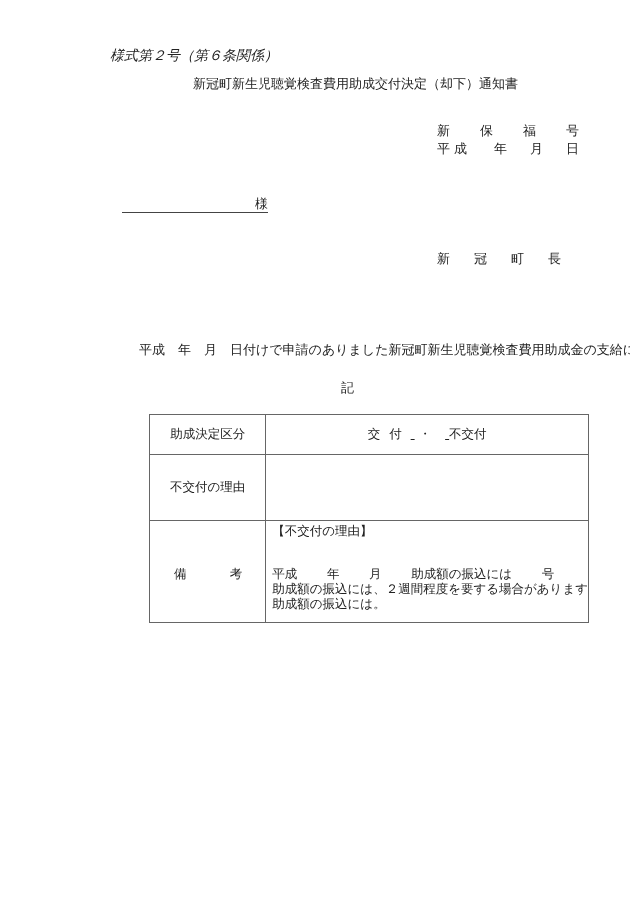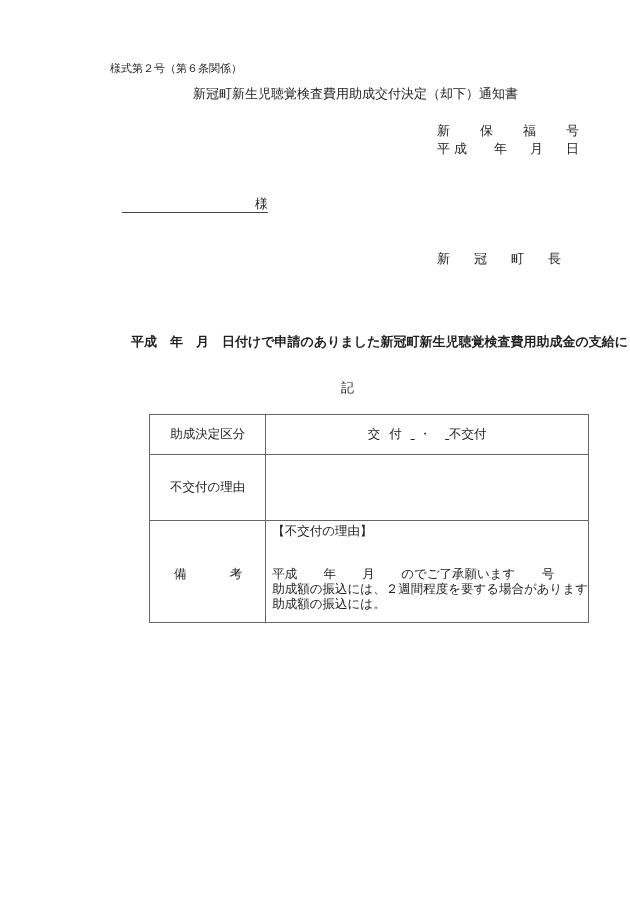--- a/index.html
+++ b/index.html
@@ -11,36 +11,36 @@
       width: 630px;
       height: 903px;
       position: relative;
       overflow: hidden;
       font-family: "DejaVu Serif", "Liberation Serif", serif;
       color: #222222;
       font-size: 12.5px;
     }
     .abs { position: absolute; white-space: nowrap; }
 
-    .form-number { left: 110px; top: 61px; font-size: 11px; }
-    .doc-title { left: 193px; top: 85px; font-size: 13px; }
+    .form-number { left: 110px; top: 47px; font-size: 14px; font-style: italic; }
+    .doc-title { left: 193px; top: 75px; font-size: 13px; }
 
     .ref-row { position: absolute; left: 437px; width: 142px; display: flex; justify-content: space-between; font-size: 13px; }
     .ref-row span { display: inline-block; }
     .ref-line1 { top: 122px; }
     .ref-line2 { top: 140px; }
     .ref-line2 .era { letter-spacing: 4px; }
 
     .addressee { position: absolute; left: 122px; top: 195px; width: 146px; height: 17px; border-bottom: 1px solid #444; }
     .addressee-suffix { position: absolute; right: 0; top: 0; font-size: 13px; }
 
     .sender { position: absolute; left: 437px; top: 250px; width: 124px; display: flex; justify-content: space-between; font-size: 13px; }
 
     .body-text { position: absolute; left: 110px; top: 323px; width: 480px; font-size: 13px; line-height: 21px; }
-    .body-text p { margin: 8px; white-space: nowrap; font-weight: bold; }
+    .body-text p { margin: 16px; white-space: nowrap; }
     .body-text .indent { padding-left: 13px; }
 
     .ki { left: 341px; top: 379px; font-size: 13px; }
 
     table.decision {
       position: absolute;
       left: 149px;
       top: 414px;
       width: 440px;
       border-collapse: collapse;
@@ -126,21 +126,21 @@
         <span>備</span>
         <span>考</span>
       </div>
     </td>
     <td class="remarks">
       <span class="breakdown">【不交付の理由】</span>
       <span class="order">
         <span>平成</span>
         <span>年</span>
         <span>月</span>
-        <span>のでご了承願います</span>
+        <span>助成額の振込には</span>
         <span>号</span>
       </span>
       <span class="line">助成額の振込には、２週間程度を要する場合があります</span>
       <span class="line">助成額の振込には。</span>
     </td>
   </tr>
 </tbody>
   </table>
 
 </body></html>

